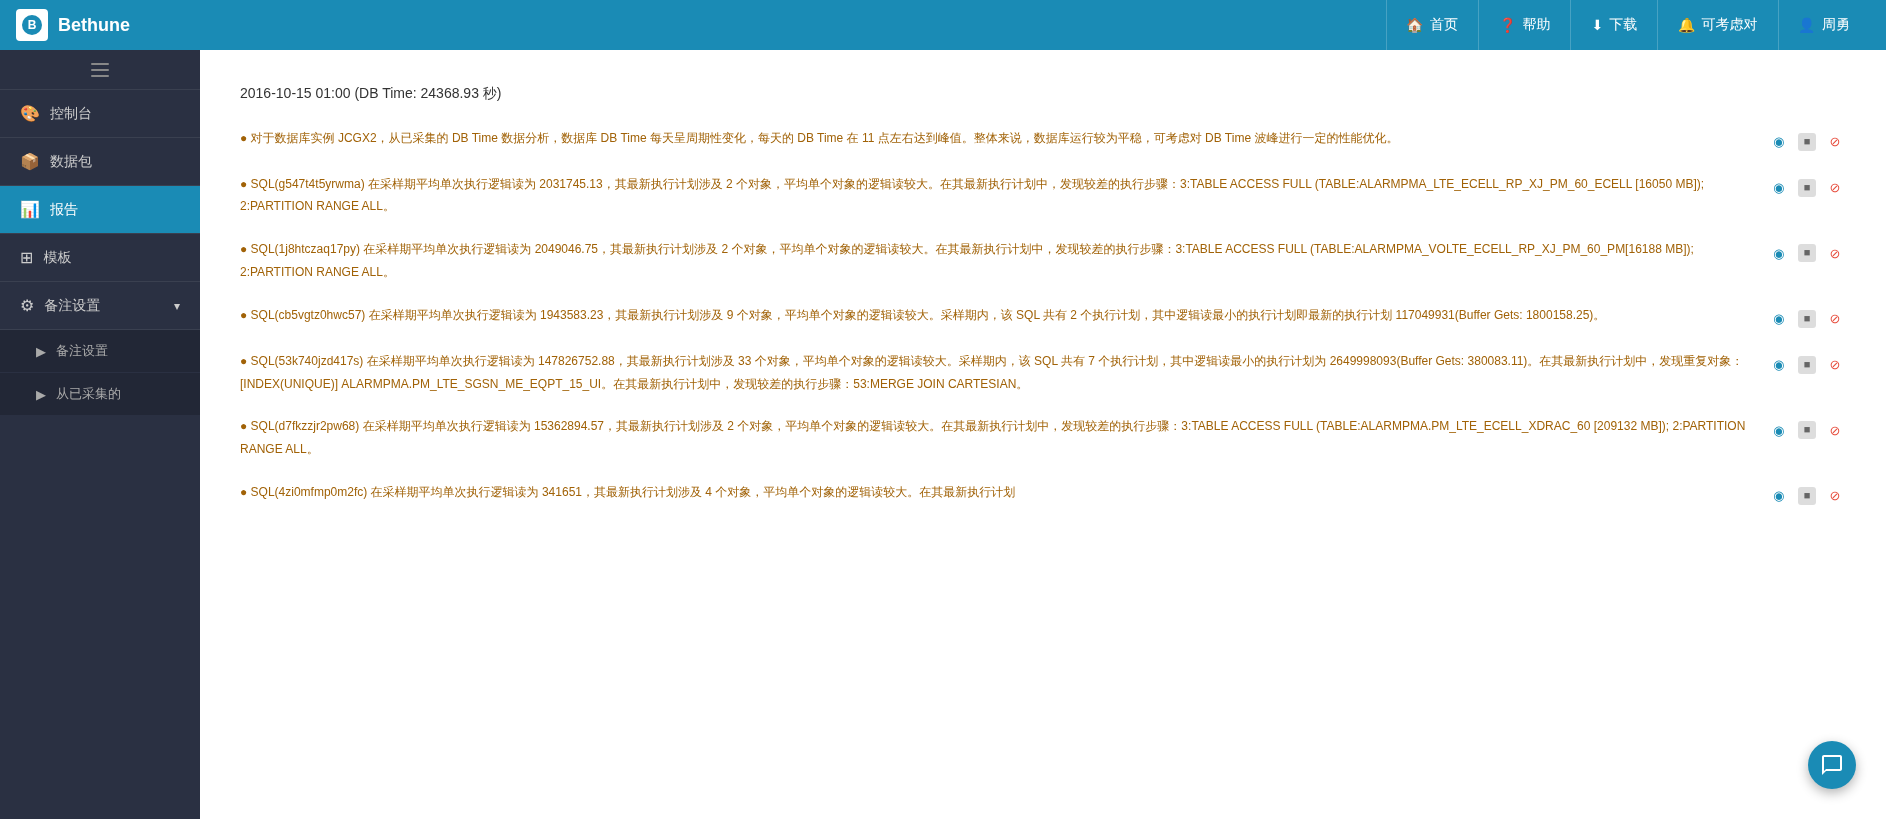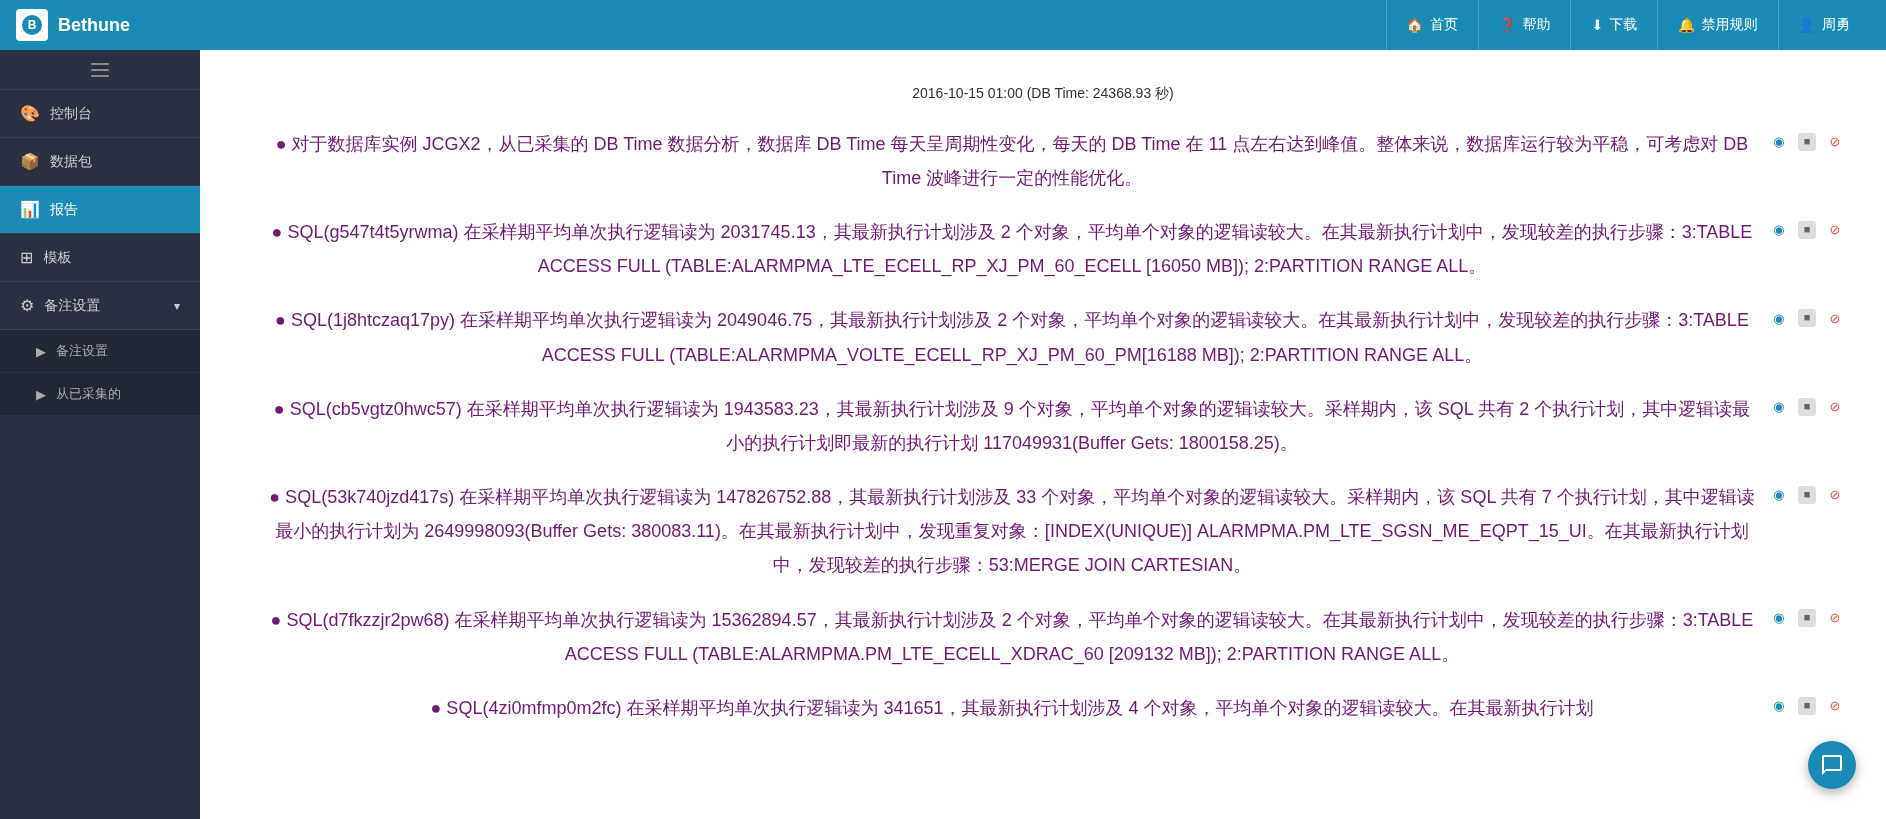--- a/index.html
+++ b/index.html
@@ -111,41 +111,39 @@
       flex: 1;
       overflow-y: auto;
       padding: 20px;
       background: #fff;
     }
 
     .content-section {
       padding: 10px 20px;
       line-height: 1.8;
       color: #333;
-      text-align: center;
     }
     .content-paragraph {
       margin-bottom: 20px;
       font-size: 14px;
       line-height: 1.9;
     }
 
     
     .content-row {
       display: flex;
       align-items: flex-start;
       gap: 12px;
       margin-bottom: 20px;
     }
     .content-text {
       flex: 1;
-      font-size: 18px;
+      font-size: 12px;
       line-height: 1.9;
-      color: #701a75;
-      margin-left: 28px;
+      color: #a16207;
     }
     .row-actions {
       display: flex;
       align-items: center;
       gap: 8px;
       flex-shrink: 0;
       padding-top: 4px;
     }
     .action-icon {
       width: 22px;
@@ -200,21 +198,21 @@
     <div class="header-nav-item">
       <span>❓</span>
       <span>帮助</span>
     </div>
     <div class="header-nav-item">
       <span>⬇</span>
       <span>下载</span>
     </div>
     <div class="header-nav-item">
       <span>🔔</span>
-      <span>禁用规则</span>
+      <span>可考虑对</span>
     </div>
     <div class="header-nav-item">
       <span>👤</span>
       <span>周勇</span>
     </div>
   </div>
 </div>
 
 <div class="layout">
 

